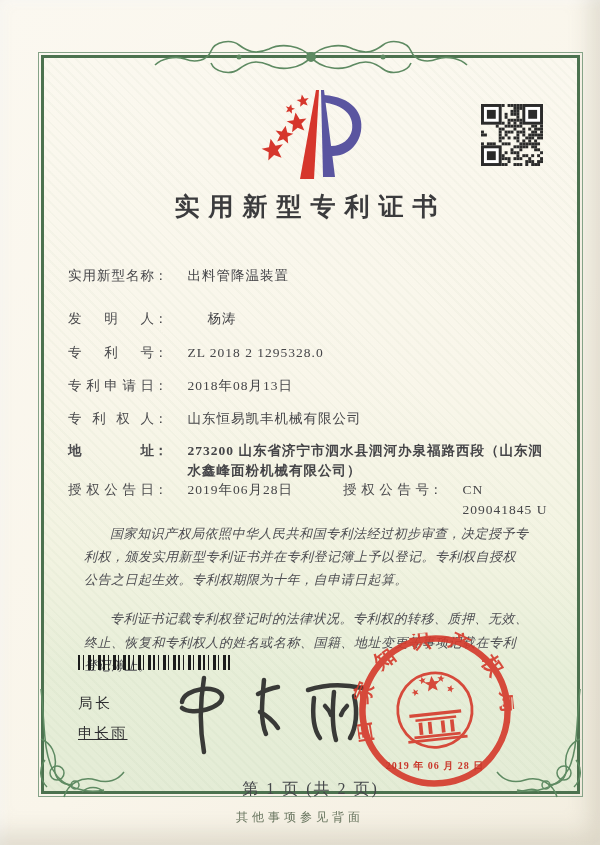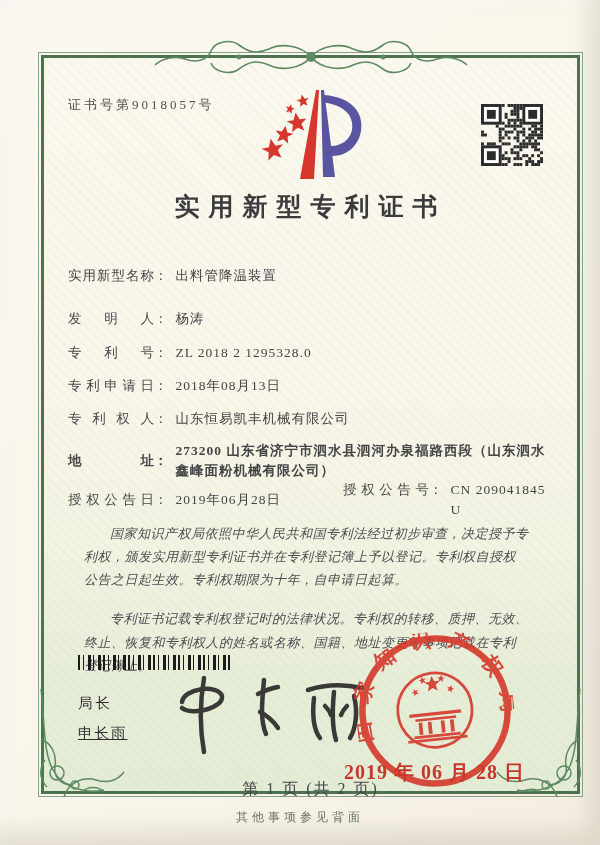--- a/index.html
+++ b/index.html
@@ -32,44 +32,44 @@
     position:absolute;left:24px;top:38px;font-size:13px;color:#4f4f4f;letter-spacing:3px;
   }
   .logo{position:absolute;left:212px;top:28px;}
   .qr{position:absolute;left:437px;top:46px;width:62px;height:62px;}
   .title{
     position:absolute;left:0;right:0;top:132px;text-align:center;
     font-size:25px;font-weight:bold;color:#3b3b3d;letter-spacing:9px;
   }
   .field{
     position:absolute;left:24px;right:26px;font-size:13.5px;color:#454548;
-    display:flex;align-items:center;line-height:1.45;
+    display:flex;align-items:flex-start;line-height:1.45;
   }
   .flabel{white-space:nowrap;color:#4a4a4d;}
   .flabel .just{display:inline-block;width:86px;text-align:justify;text-align-last:justify;}
-  .fvalue{margin-left:8px;letter-spacing:1px;}
+  .fvalue{margin-left:20px;letter-spacing:1px;}
   .addr-val{max-width:372px;}
   .grant-left{display:flex;width:240px;flex:none;}
   .grant-right{display:flex;}
   .paras{
     position:absolute;left:24px;right:32px;top:448px;
     font-size:13px;line-height:1.78;color:#4d4d52;font-style:italic;
   }
   .paras p{margin:16px;text-indent:2em;letter-spacing:.5px;}
   .barcode{
     position:absolute;left:34px;top:597px;width:152px;height:15px;
     background-image:repeating-linear-gradient(90deg,#1c1c1c 0 2px,transparent 2px 5px,#1c1c1c 5px 6px,transparent 6px 10px,#1c1c1c 10px 13px,transparent 13px 15px,#1c1c1c 15px 16px,transparent 16px 20px,#1c1c1c 20px 23px,transparent 23px 25px);
   }
   .signer-title{position:absolute;left:34px;top:636px;font-size:14.5px;color:#2f2f31;letter-spacing:3px;font-family:"Liberation Sans","DejaVu Sans",sans-serif;}
   .signer-name{position:absolute;left:34px;top:666px;font-size:14.5px;color:#2f2f31;letter-spacing:2px;font-family:"Liberation Sans","DejaVu Sans",sans-serif;text-decoration:underline;}
   .signature{position:absolute;left:122px;top:614px;}
   .seal{position:absolute;left:312px;top:574px;width:158px;height:158px;transform:rotate(-6deg);opacity:.9;}
   .seal-date{
-    position:absolute;left:300px;top:701px;width:182px;
-    font-size:20px;color:#c9372a;letter-spacing:1px;font-weight:bold;
+    position:absolute;left:300px;top:701px;width:182px;text-align:center;
+    font-size:10px;color:#c9372a;letter-spacing:1px;font-weight:bold;
   }
   .page-no{position:absolute;left:0;right:0;top:721px;text-align:center;font-size:16px;color:#45474a;letter-spacing:2px;}
   .back-note{position:absolute;left:0;right:0;top:809px;text-align:center;font-size:12px;color:#68755f;letter-spacing:4px;}
 </style>
 </head>
 <body>
 
 <div class="paper">
 
   <div class="frame-outer">
@@ -103,21 +103,20 @@
           <path d="M5,5 C9,40 7,68 17,86 C27,104 50,110 68,106"></path>
           <path d="M5,55 C15,59 21,70 19,82 C17,93 25,101 37,101"></path>
           <path d="M28,113 C32,99 46,92 60,96 C72,100 82,96 88,88"></path>
           <circle cx="21" cy="89" r="7"></circle>
           <circle cx="39" cy="101" r="4"></circle>
           <path d="M9,76 C3,84 3,95 11,103"></path>
           <path d="M46,108 C52,102 62,108 68,108"></path>
         </g>
       </svg>
 
-      <div class="cert-no">证书号第9018057号</div>
 
       <svg class="logo" width="110" height="100" viewBox="0 0 110 100">
         <defs>
           <path id="starA" d="M0,-10 L2.94,-3.09 L9.51,-3.09 L4.05,1.18 L5.88,8.09 L0,4.5 L-5.88,8.09 L-4.05,1.18 L-9.51,-3.09 L-2.94,-3.09 Z"></path>
         </defs>
         <path d="M60,4 L63,4 L58,93 L44,93 Z" fill="#d6362c"></path>
         <path d="M65,4 L68,4 L79,91 L67,91 Z" fill="#5a55a0"></path>
         <path d="M68,9 C96,11 108,27 105,45 C102,63 86,73 70,69 L68,59 C82,63 94,55 96,44 C98,29 88,19 66,16 Z" fill="#5a55a0"></path>
         <g fill="#d6362c">
           <use href="#starA" transform="translate(17,64) scale(1.15) rotate(-12)"></use>
@@ -290,21 +289,21 @@
             </g>
         </svg>
       </div>
 
       <div class="title">实用新型专利证书</div>
 
       <div class="field" style="top:208px;">
         <span class="flabel"><span class="just">实用新型名称</span><span>：</span></span>
         <span class="fvalue">出料管降温装置</span>
       </div>
-      <div class="field" style="top:251px;">
+      <div class="field" style="top:251px;gap:20px;">
         <span class="flabel"><span class="just">发明人</span><span>：</span></span>
         <span class="fvalue">杨涛</span>
       </div>
       <div class="field" style="top:285px;">
         <span class="flabel"><span class="just">专利号</span><span>：</span></span>
         <span class="fvalue">ZL 2018 2 1295328.0</span>
       </div>
       <div class="field" style="top:318px;">
         <span class="flabel"><span class="just">专利申请日</span><span>：</span></span>
         <span class="fvalue">2018年08月13日</span>

